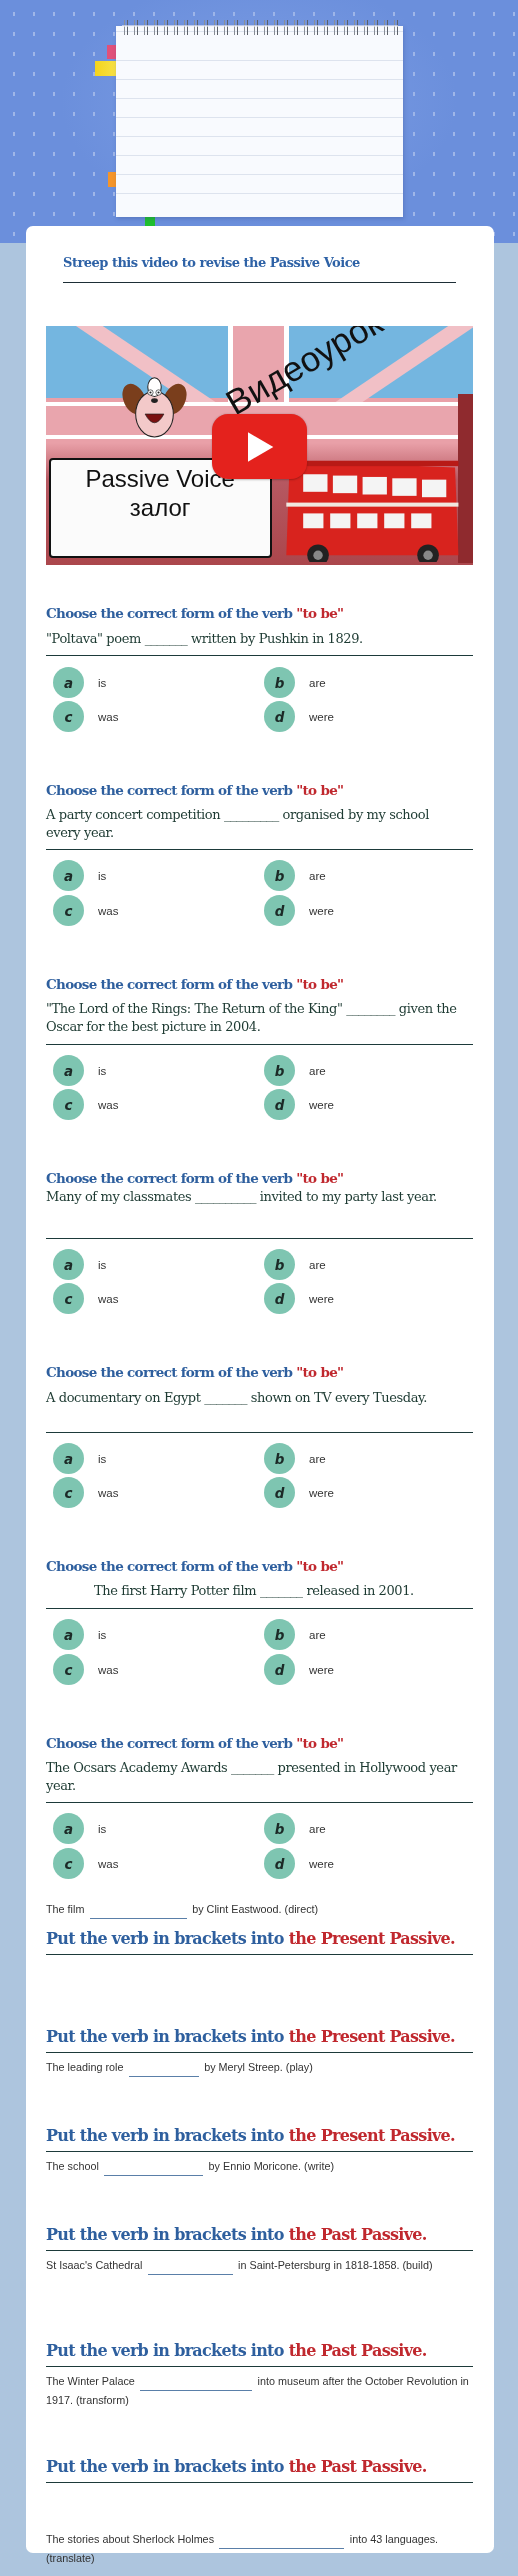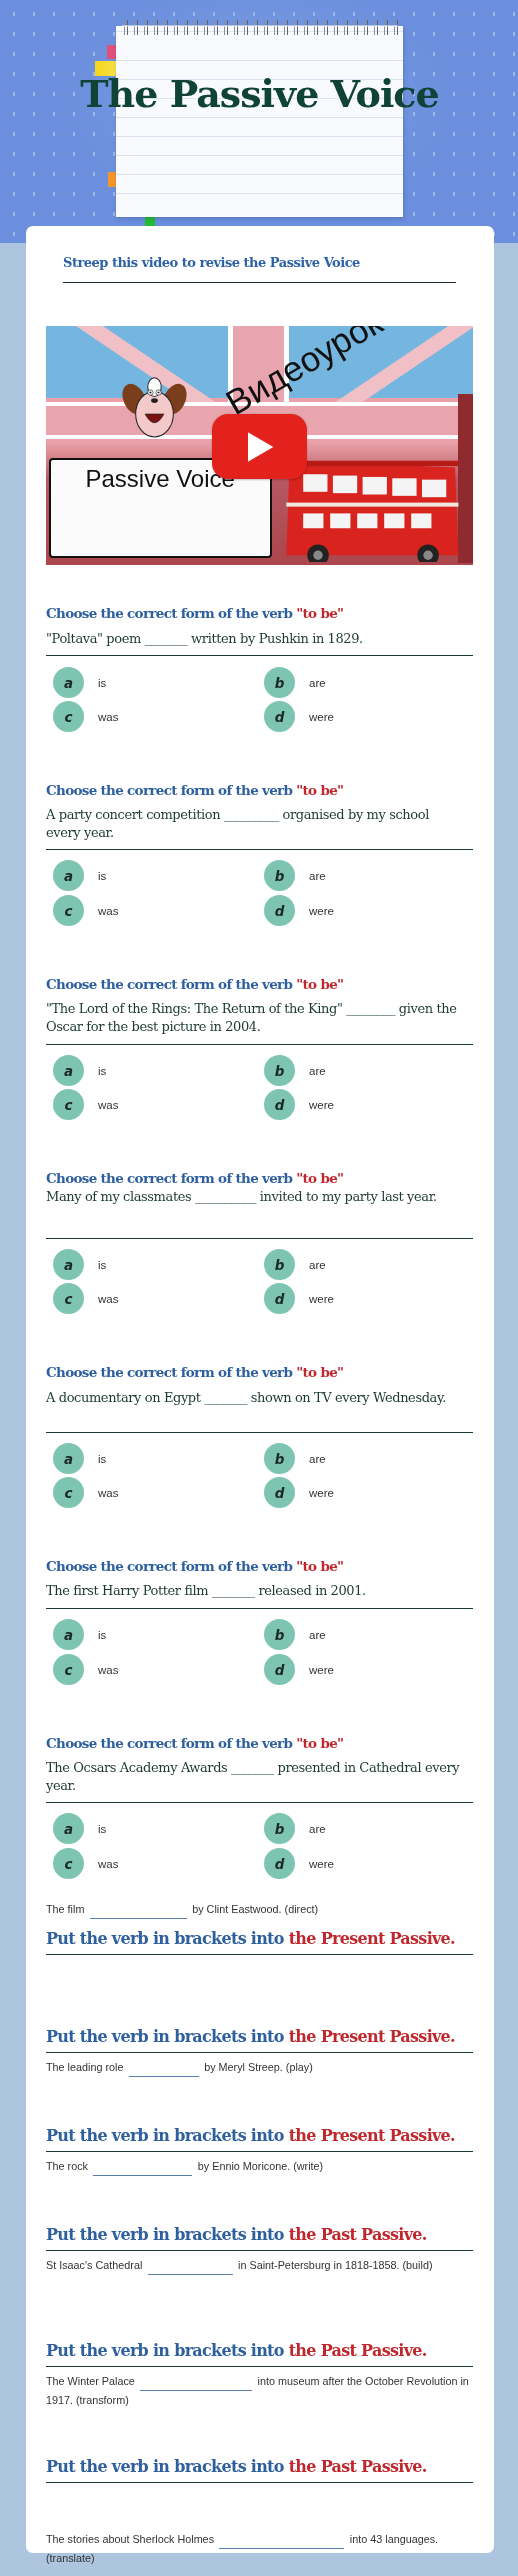--- a/index.html
+++ b/index.html
@@ -149,21 +149,20 @@
 
 <div class="header-band"></div>
 <div class="header-glow"></div>
 <div class="tab tab-pink"></div>
 <div class="tab tab-yellow"></div>
 <div class="tab tab-orange"></div>
 <div class="tab tab-green"></div>
 <div class="notebook"></div>
 <div class="rings"></div>
 <h1 class="page-title">
-  <span>The Passive Voice</span>
 </h1>
 
 <div class="card"></div>
 
 <div class="abs video-heading">Streep this video to revise  the Passive Voice</div>
 <div class="abs video-rule"></div>
 
 <div class="abs video-thumb">
   <div class="vt-diag1"></div>
   <div class="vt-diag2"></div>
@@ -198,20 +197,21 @@
     <rect x="120" y="88" width="30" height="22" fill="#f4f4f4"></rect>
     <rect x="160" y="88" width="30" height="22" fill="#f4f4f4"></rect>
     <rect x="200" y="88" width="30" height="22" fill="#f4f4f4"></rect>
     <circle cx="62" cy="150" r="16" fill="#222"></circle>
       <circle cx="62" cy="150" r="7" fill="#888"></circle>
     <circle cx="225" cy="150" r="16" fill="#222"></circle>
       <circle cx="225" cy="150" r="7" fill="#888"></circle>
   </svg>
   <div class="vt-sign">
     <div>Passive Voice</div>
+    <div>залог</div>
   </div>
   <div class="play-button">
     <svg width="30" height="32" viewBox="0 0 44 48">
       <path d="M4 2 L42 24 L4 46 Z" fill="#ffffff"></path>
     </svg>
   </div>
 </div>
 
 <div id="mc-container">
   <div>
@@ -307,21 +307,21 @@
     <div class="opt opt-d" style="left: 264px; top: 1283px;">
       <div class="opt-circle">d</div>
       <div class="opt-label">were</div>
     </div>
   </div>
 
   <div>
     <div class="q-heading" style="top: 1364px;">
       <span>Choose the correct form of the verb </span><span class="accent">"to be"</span>
     </div>
-    <div class="q-sentence" style="top: 1389px;">A documentary on Egypt  _______  shown on TV every Wednesday.</div>
+    <div class="q-sentence" style="top: 1389px;">A documentary on Egypt  _______  shown on TV every Tuesday.</div>
     <div class="q-rule" style="top: 1432px;"></div>
     <div class="opt opt-a" style="left: 53px; top: 1443px;">
       <div class="opt-circle">a</div>
       <div class="opt-label">is</div>
     </div>
     <div class="opt opt-b" style="left: 264px; top: 1443px;">
       <div class="opt-circle">b</div>
       <div class="opt-label">are</div>
     </div>
     <div class="opt opt-c" style="left: 53px; top: 1477px;">
@@ -331,21 +331,21 @@
     <div class="opt opt-d" style="left: 264px; top: 1477px;">
       <div class="opt-circle">d</div>
       <div class="opt-label">were</div>
     </div>
   </div>
 
   <div>
     <div class="q-heading" style="top: 1558px;">
       <span>Choose the correct form of the verb </span><span class="accent">"to be"</span>
     </div>
-    <div class="q-sentence" style="top: 1582px;">The first Harry Potter film  _______ released in 2001.</div>
+    <div class="q-sentence" style="top: 1582px; margin-left: 48px;">The first Harry Potter film  _______ released in 2001.</div>
     <div class="q-rule" style="top: 1608px;"></div>
     <div class="opt opt-a" style="left: 53px; top: 1619px;">
       <div class="opt-circle">a</div>
       <div class="opt-label">is</div>
     </div>
     <div class="opt opt-b" style="left: 264px; top: 1619px;">
       <div class="opt-circle">b</div>
       <div class="opt-label">are</div>
     </div>
     <div class="opt opt-c" style="left: 53px; top: 1654px;">
@@ -355,21 +355,21 @@
     <div class="opt opt-d" style="left: 264px; top: 1654px;">
       <div class="opt-circle">d</div>
       <div class="opt-label">were</div>
     </div>
   </div>
 
   <div>
     <div class="q-heading" style="top: 1735px;">
       <span>Choose the correct form of the verb </span><span class="accent">"to be"</span>
     </div>
-    <div class="q-sentence" style="top: 1759px;">The Ocsars Academy Awards _______ presented in Cathedral every year.</div>
+    <div class="q-sentence" style="top: 1759px;">The Ocsars Academy Awards _______ presented in Hollywood year year.</div>
     <div class="q-rule" style="top: 1802px;"></div>
     <div class="opt opt-a" style="left: 53px; top: 1813px;">
       <div class="opt-circle">a</div>
       <div class="opt-label">is</div>
     </div>
     <div class="opt opt-b" style="left: 264px; top: 1813px;">
       <div class="opt-circle">b</div>
       <div class="opt-label">are</div>
     </div>
     <div class="opt opt-c" style="left: 53px; top: 1848px;">
@@ -403,21 +403,21 @@
       <span>The leading role</span><input class="blank-input" type="text" value="" style="width: 70px;"><span>by Meryl Streep. (play)</span>
     </div>
   </div>
 
   <div>
     <div class="f-heading" style="top: 2126px;">
       <span>Put the verb in brackets into </span><span class="accent">the Present Passive.</span>
     </div>
     <div class="q-rule" style="top: 2151px;"></div>
     <div class="f-sentence" style="top: 2157px;">
-      <span>The rock</span><input class="blank-input" type="text" value="" style="width: 99px;"><span>by Ennio Moricone. (write)</span>
+      <span>The school</span><input class="blank-input" type="text" value="" style="width: 99px;"><span>by Ennio Moricone. (write)</span>
     </div>
   </div>
 
   <div>
     <div class="f-heading" style="top: 2225px;">
       <span>Put the verb in brackets into </span><span class="accent">the Past Passive.</span>
     </div>
     <div class="q-rule" style="top: 2250px;"></div>
     <div class="f-sentence" style="top: 2256px;">
       <span>St Isaac's Cathedral</span><input class="blank-input" type="text" value="" style="width: 85px;"><span>in Saint-Petersburg in 1818-1858. (build)</span>

